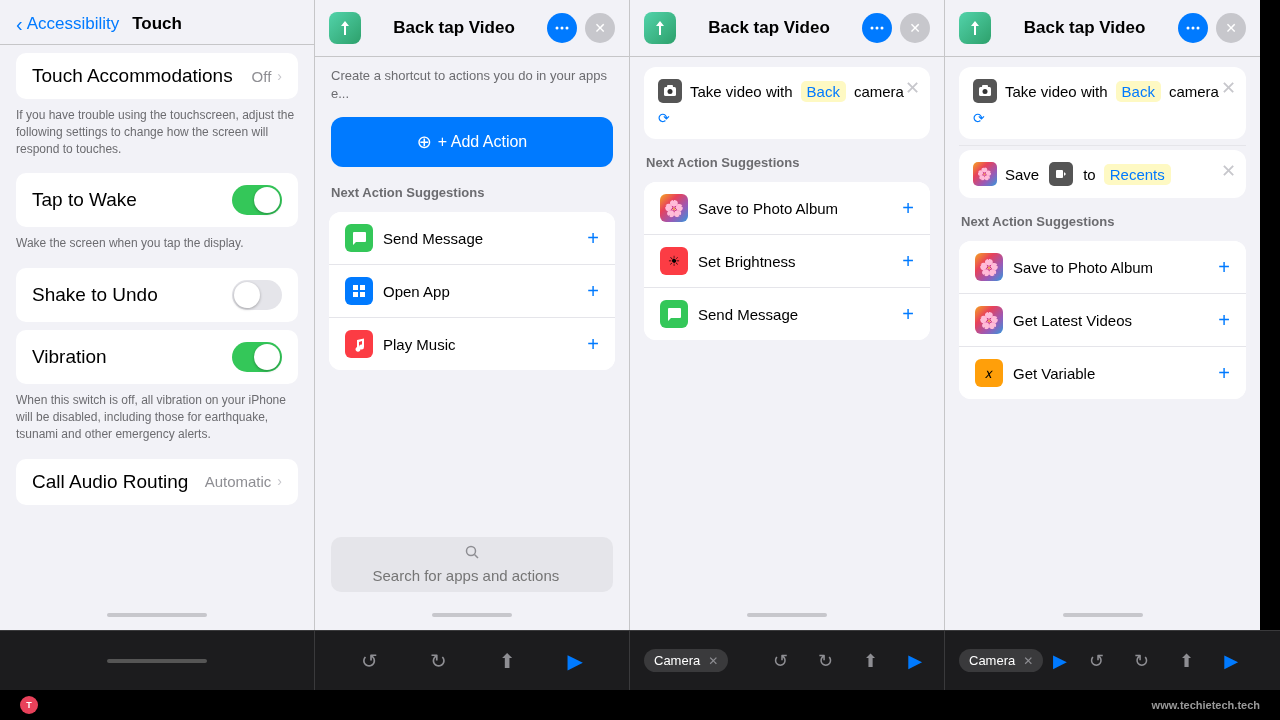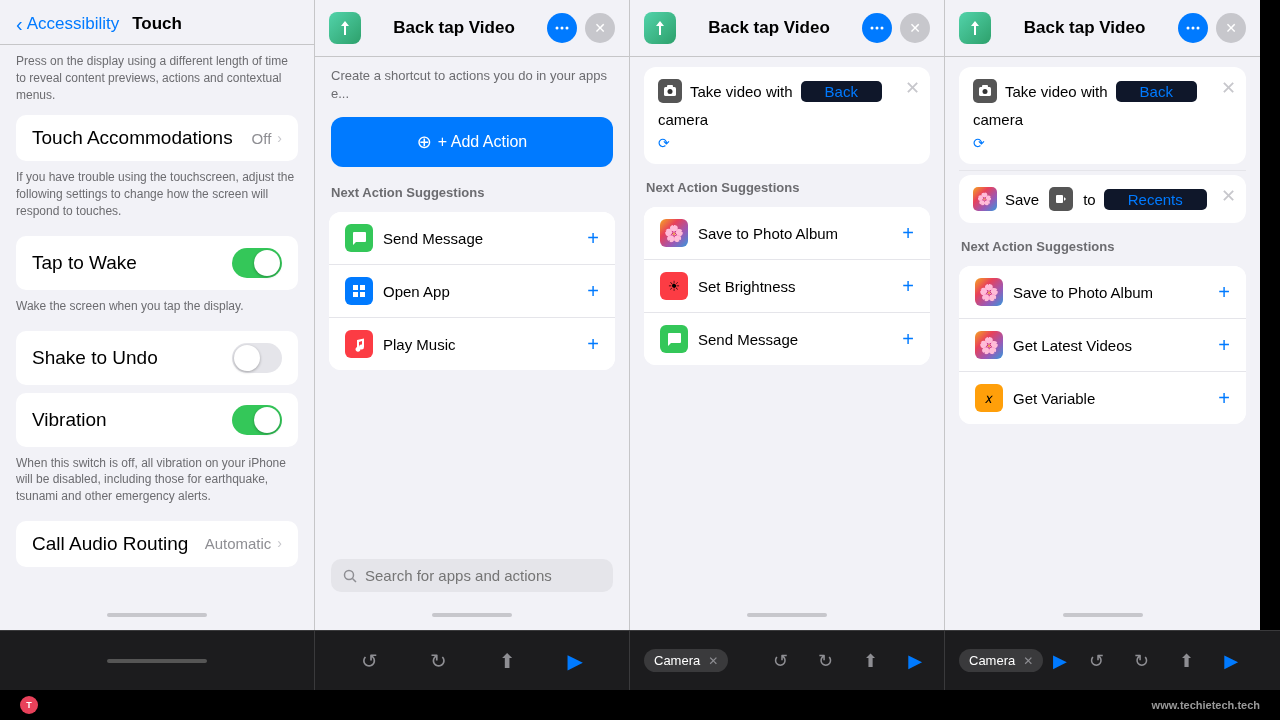--- a/index.html
+++ b/index.html
@@ -269,20 +269,21 @@
     }
 
     .search-bar {
       display: flex;
       align-items: center;
       background: #e5e5ea;
       border-radius: 10px;
       margin: 8px 16px;
       padding: 8px 12px;
       gap: 8px;
+      flex-direction: column;
     }
 
     .search-bar input {
       border: none;
       background: transparent;
       font-size: 15px;
       color: #6c6c70;
       outline: none;
       flex: 1;
     }
@@ -335,22 +336,22 @@
     }
 
     .action-text {
       font-size: 15px;
       color: #000;
     }
 
     .action-text-blue {
       font-size: 15px;
       color: #007aff;
-      background: #0f172a;
-      padding: 2px 24px;
+      background: #fef9c3;
+      padding: 2px 6px;
       border-radius: 5px;
     }
 
     .action-remove {
       position: absolute;
       right: 10px;
       top: 10px;
       color: #c7c7cc;
       font-size: 18px;
       cursor: pointer;
@@ -430,21 +431,20 @@
       <div style="display:flex; align-items:center;">
         <div class="back-link">
           <span class="back-chevron">‹</span>
           <span>Accessibility</span>
         </div>
       </div>
       <div class="panel-1-title">Touch</div>
     </div>
 
     <div class="panel-scroll">
-      <p class="panel-1-desc">Press on the display using a different length of time to reveal content previews, actions and contextual menus.</p>
 
       <div class="settings-group">
         <div class="settings-item">
           <span class="settings-item-label">Touch Accommodations</span>
           <div class="settings-item-right">
             <span>Off</span>
             <span class="settings-item-chevron">›</span>
           </div>
         </div>
       </div>

